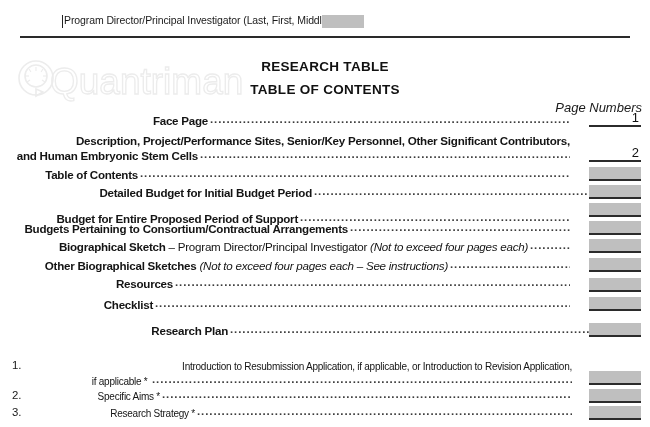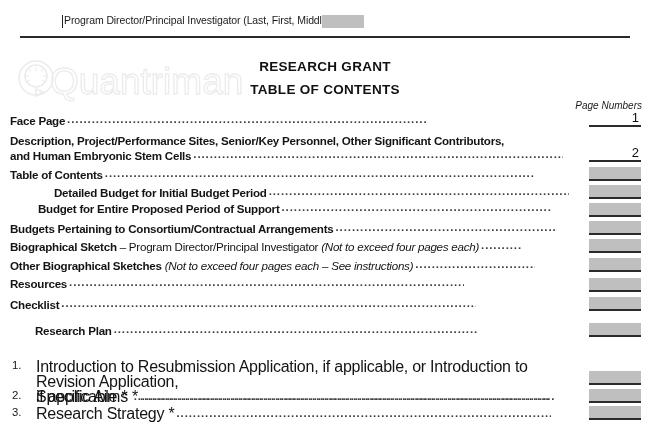--- a/index.html
+++ b/index.html
@@ -101,39 +101,40 @@
     color: #111;
     z-index: 2;
   }
   .doc-title.t1 { top: 59px; }
   .doc-title.t2 { top: 82px; }
 
   .page-numbers-hdr {
     position: absolute;
     right: 8px;
     top: 100px;
-    font-size: 10px;
+    font-size: 13px;
     font-style: italic;
     font-weight: 400;
     color: #1a1a1a;
     z-index: 2;
   }
 
   
   .toc {
     position: absolute;
     left: 0;
     top: 0;
     width: 650px;
     z-index: 2;
   }
   .row {
     position: absolute;
     left: 10px;
     width: 560px;
+    text-align: right;
   }
   .row .text {
     display: block;
     font-size: 11.6px;
     font-weight: bold;
     line-height: 15px;
     letter-spacing: -0.25px;
     color: #141414;
     white-space: nowrap;
   }
@@ -156,21 +157,21 @@
     color: #3a3a3a;
     font-weight: bold;
     white-space: nowrap;
     display: block;
     line-height: 11px;
   }
 
   
   .row.numbered .text {
     font-weight: 400;
-    font-size: 16px;
+    font-size: 10px;
   }
   .row.numbered .num {
     position: absolute;
     left: 0px;
     font-weight: 400;
     font-size: 11.4px;
   }
   .row.numbered .body {
     display: block;
     margin-left: 24px;
@@ -231,21 +232,21 @@
     </svg>
   </div>
 
   <div class="pd-header">
     <div class="pd-tick"></div>
     <div class="pd-label">Program Director/Principal Investigator (Last, First, Middle):</div>
     <div class="pd-field"></div>
   </div>
   <div class="rule-top"></div>
 
-  <div class="doc-title t1">RESEARCH GRANT</div>
+  <div class="doc-title t1">RESEARCH TABLE</div>
   <div class="doc-title t2">TABLE OF CONTENTS</div>
   <div class="page-numbers-hdr">Page Numbers</div>
 
   <div class="toc" id="toc-root">
       <div class="row" style="top: 113px;">
         <span class="text"><span>Face Page</span><span class="leader" style="width: 360px;"></span></span>
       </div>
       <div class="pnum" style="top: 113px;">
         <span class="box blank"></span>
         <span class="ul"></span>
@@ -266,21 +267,21 @@
         <span class="box"></span>
         <span class="ul"></span>
       </div>
       <div class="row" style="top: 185px; padding-left: 44px;">
         <span class="text"><span>Detailed Budget for Initial Budget Period</span><span class="leader" style="width: 300px;"></span></span>
       </div>
       <div class="pnum" style="top: 185px;">
         <span class="box"></span>
         <span class="ul"></span>
       </div>
-      <div class="row" style="top: 201px; margin-left: 28px;">
+      <div class="row" style="top: 211px;">
         <span class="text"><span>Budget for Entire Proposed Period of Support</span><span class="leader" style="width: 270px;"></span></span>
       </div>
       <div class="pnum" style="top: 203px;">
         <span class="box"></span>
         <span class="ul"></span>
       </div>
       <div class="row" style="top: 221px;">
         <span class="text"><span>Budgets Pertaining to Consortium/Contractual Arrangements</span><span class="leader" style="width: 220px;"></span></span>
       </div>
       <div class="pnum" style="top: 221px;">

